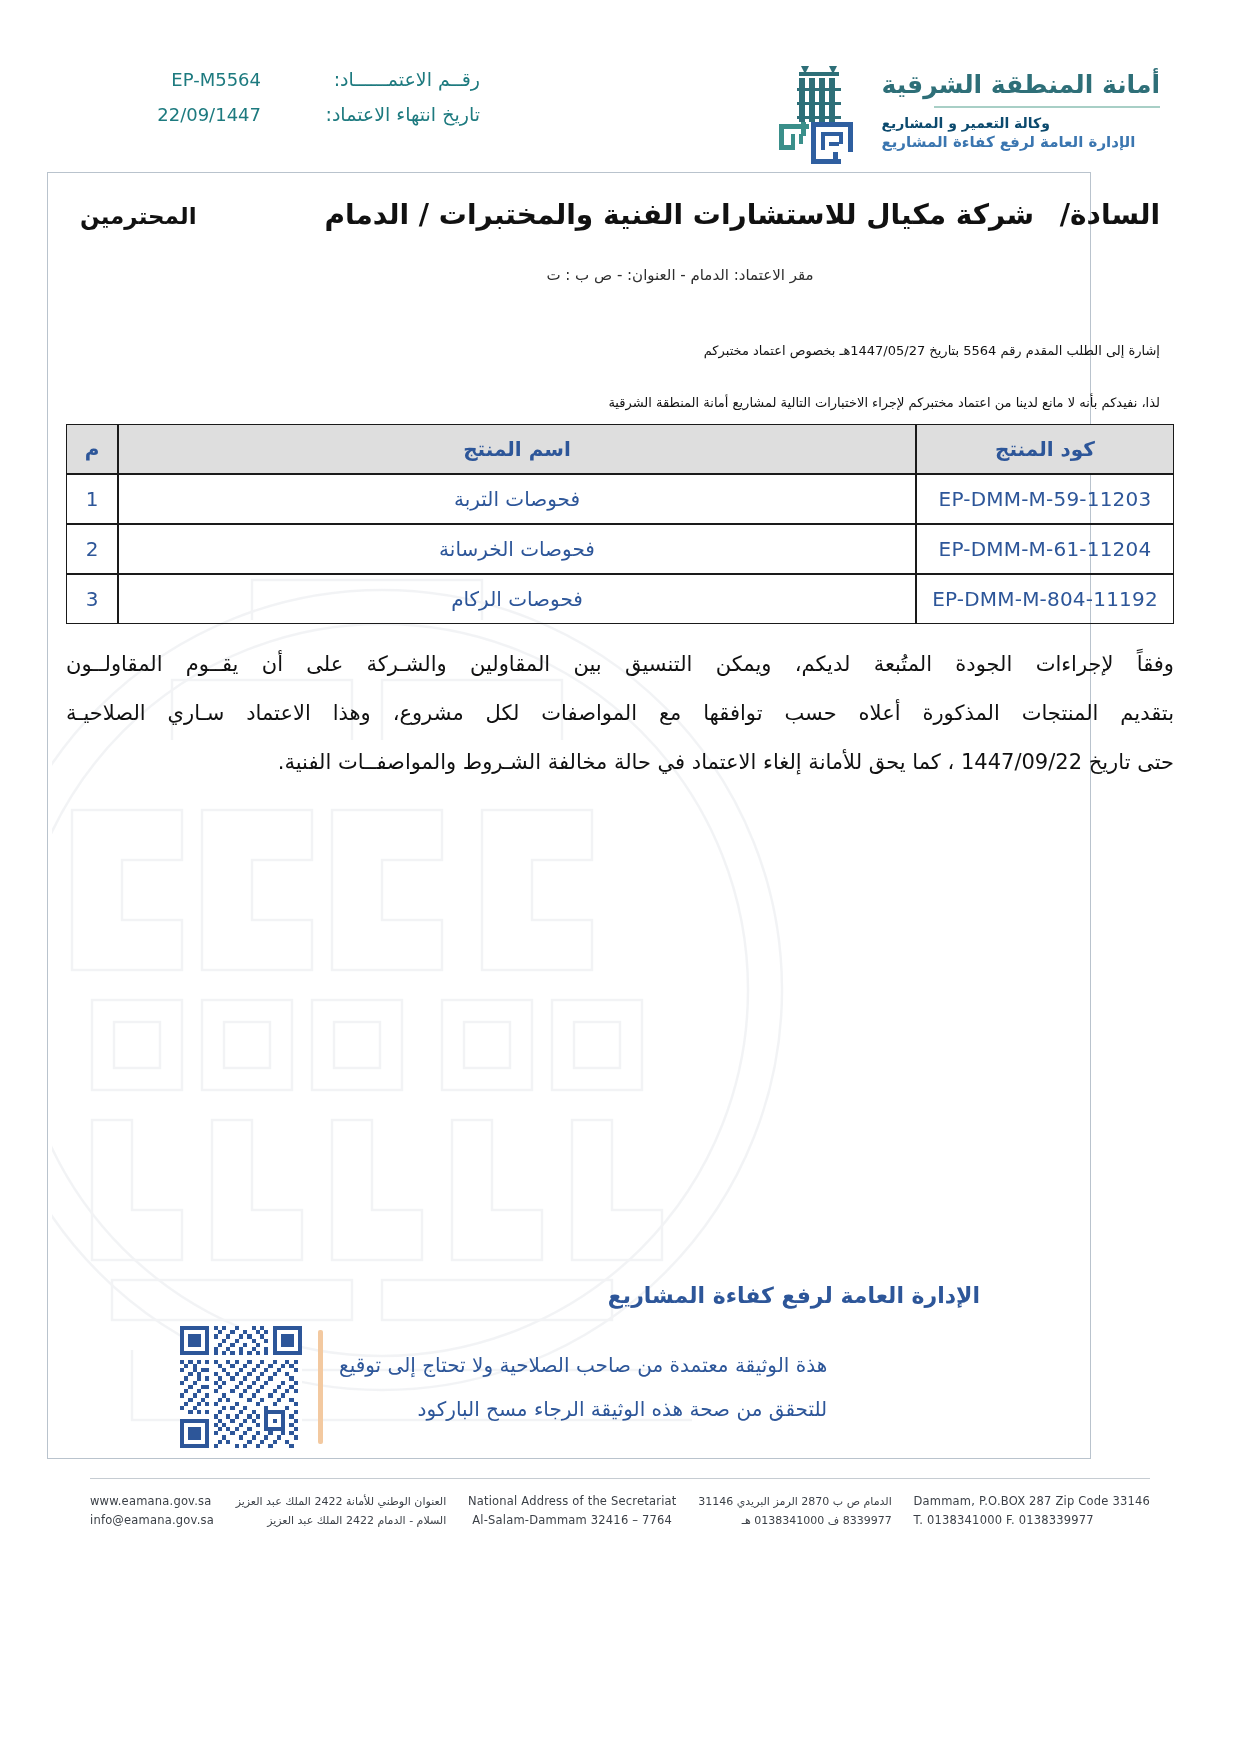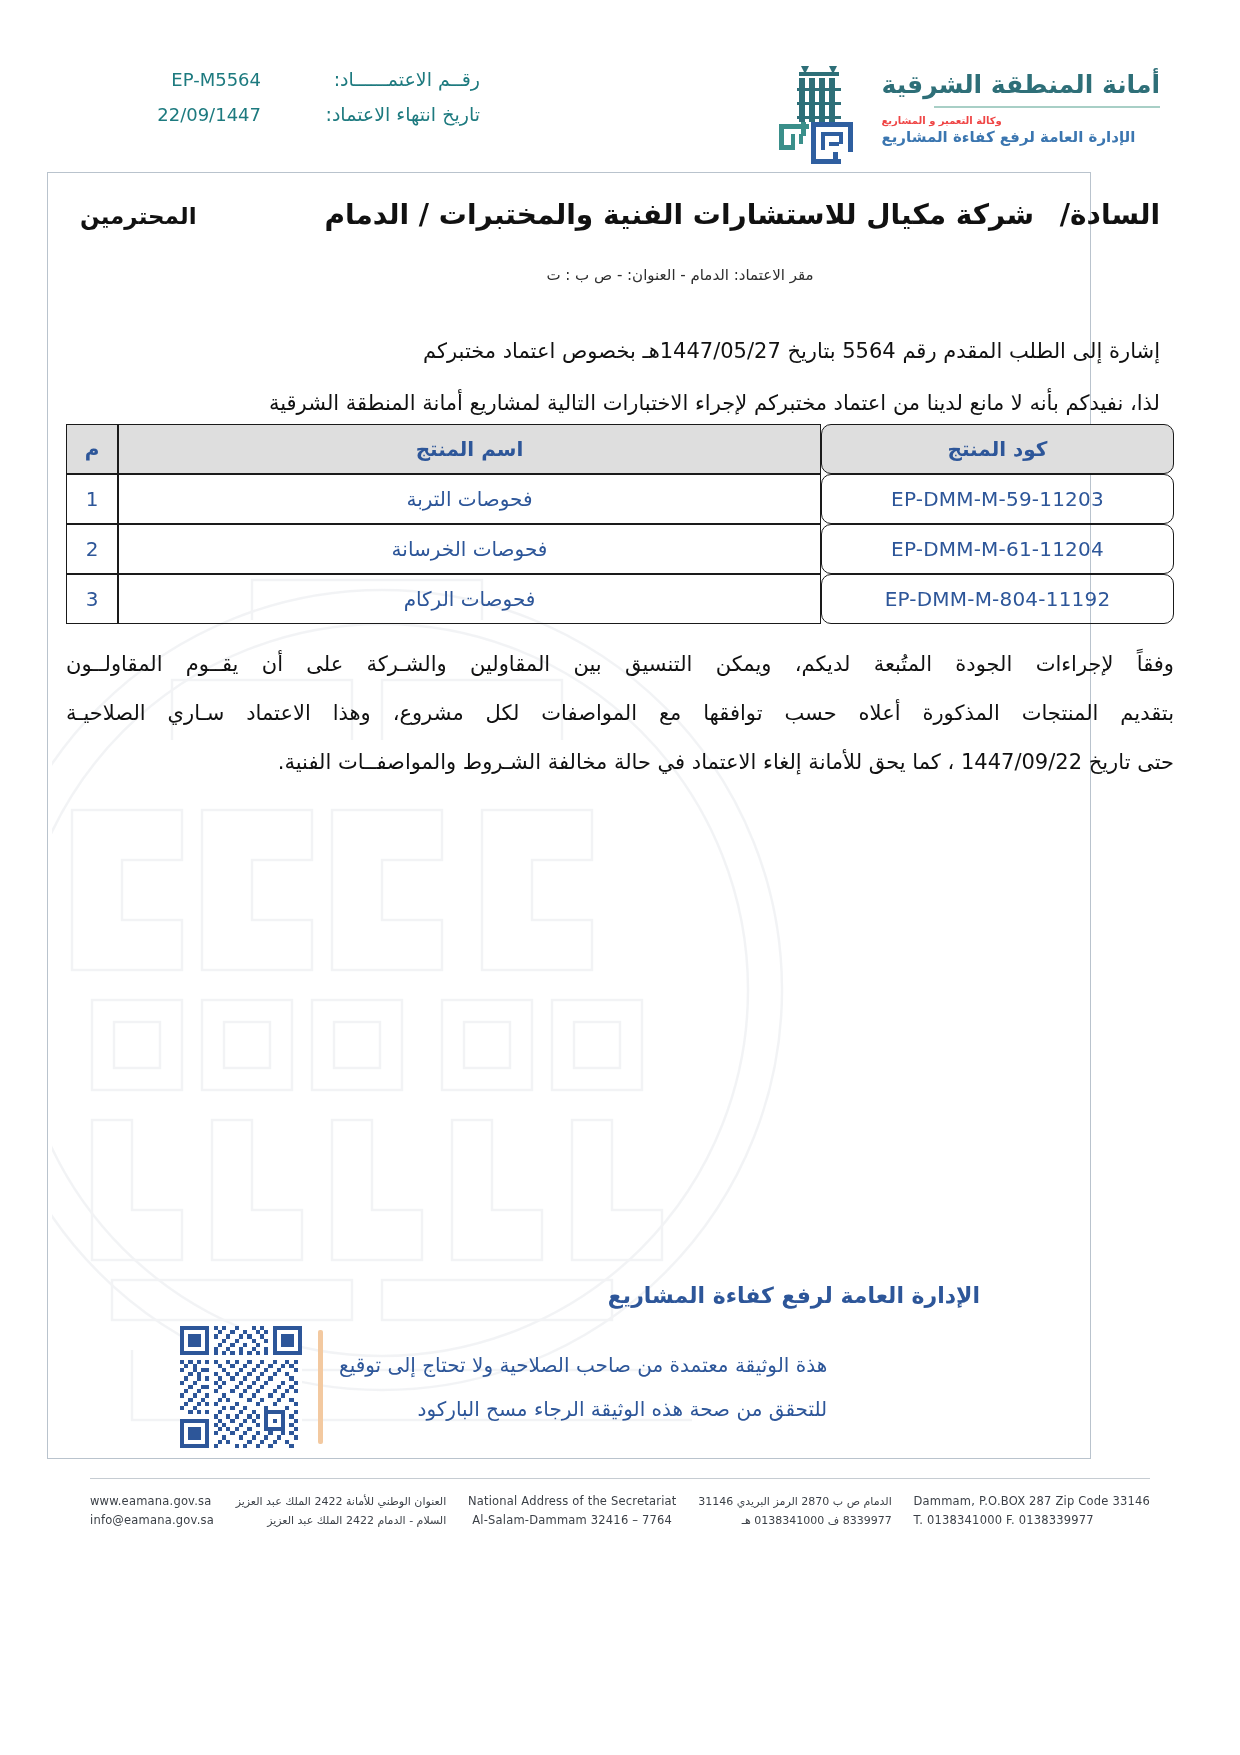--- a/index.html
+++ b/index.html
@@ -97,22 +97,22 @@
     letter-spacing: 0.5px;
     white-space: nowrap;
   }
   .lh-rule {
     height: 2px;
     background: #a8cfc6;
     margin: 7px 0 7px auto;
     width: 226px;
   }
   .lh-sub1 {
-    font-size: 10px;
-    color: #ef4444;
+    font-size: 14px;
+    color: #0c4a6e;
     font-weight: 700;
     white-space: nowrap;
     letter-spacing: 0.4px;
   }
   .lh-sub2 {
     font-size: 15px;
     color: #3b76b0;
     font-weight: 700;
     white-space: nowrap;
     margin-top: 2px;
@@ -155,21 +155,21 @@
     direction: rtl;
     letter-spacing: 0.2px;
   }
 
   
   .body-par {
     position: absolute;
     right: 80px;
     left: 80px;
     direction: rtl;
-    font-size: 21px;
+    font-size: 13px;
     color: #111;
     line-height: 36px;
     text-align: justify;
   }
   .par-1 { top: 333px; }
   .par-2 { top: 385px; }
 
   
   .tbl-wrap {
     position: absolute;
@@ -194,21 +194,21 @@
     font-size: 20px;
     padding: 0 6px;
   }
   table.products th {
     background: #dedede;
     font-weight: 700;
     font-size: 20px;
   }
   table.products td { background: transparent; }
   .col-idx { width: 52px; }
-  .col-code { width: 353px; border-radius: 10px; }
+  .col-code { width: 258px; }
   .cell-code {
     direction: ltr;
     unicode-bidi: embed;
     font-size: 21px;
     letter-spacing: 0.2px;
   }
   .cell-idx { color: #1a1a1a; font-size: 20px; }
 
   
   .closing {

